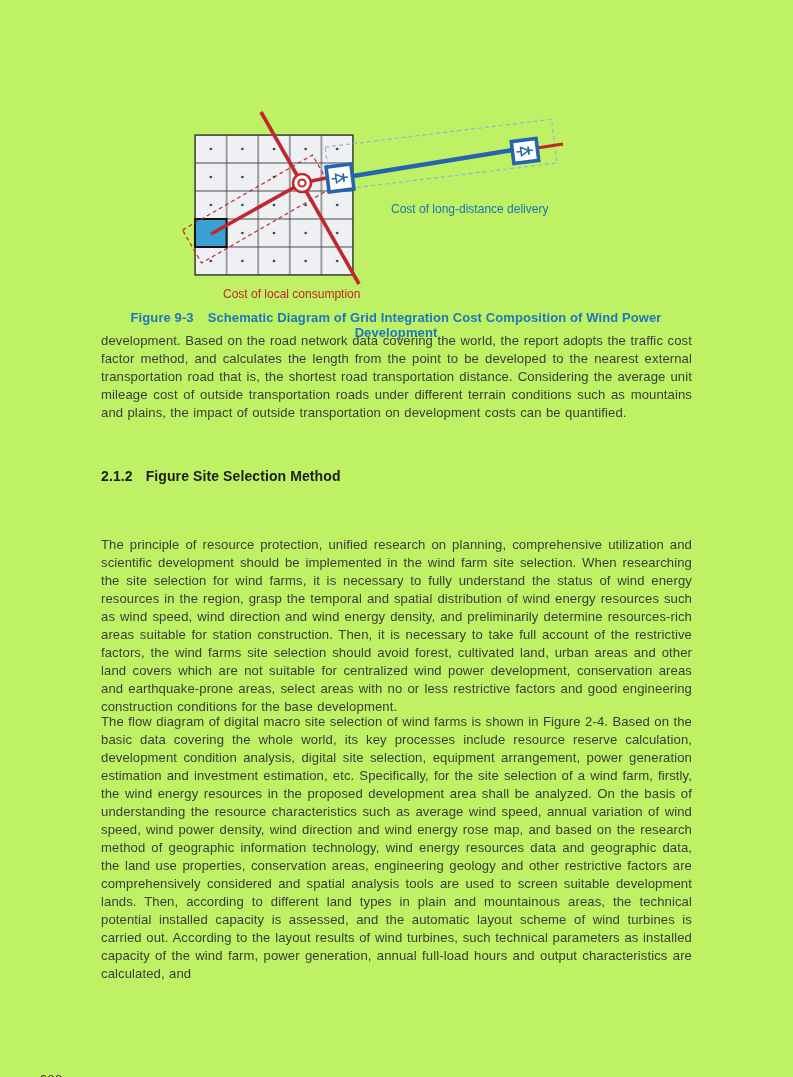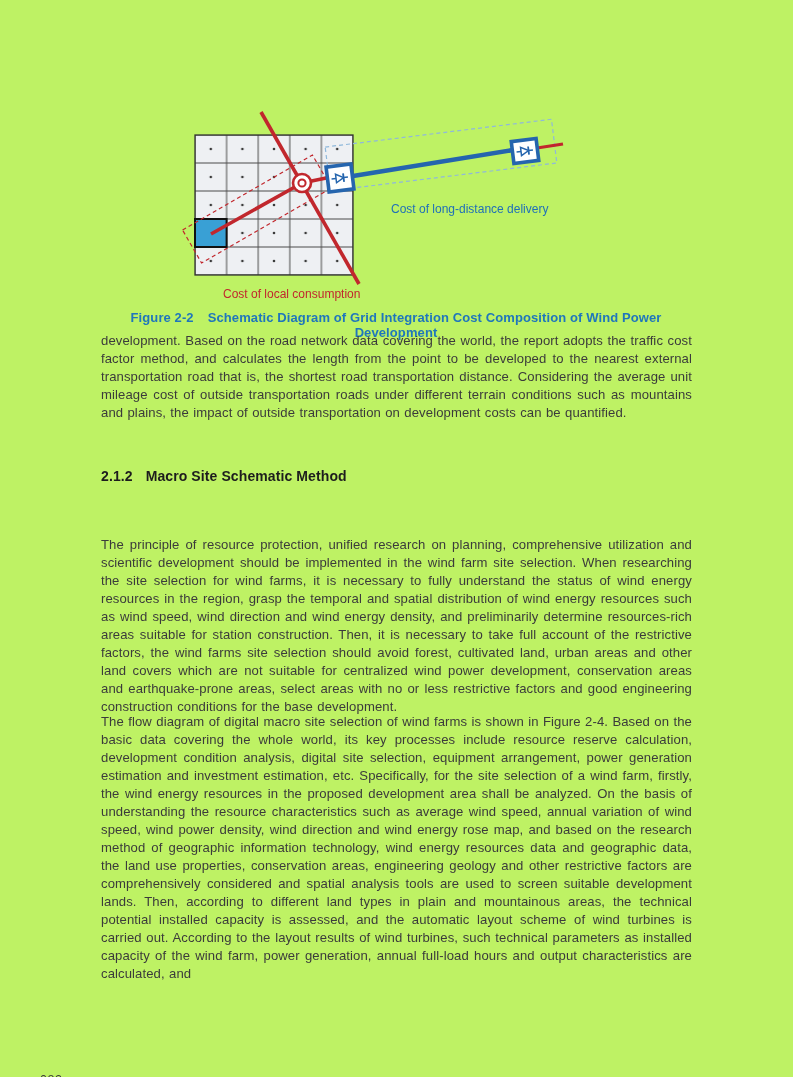--- a/index.html
+++ b/index.html
@@ -112,27 +112,27 @@
       <polygon points="426,46.9 426,55.1 433.6,51" fill="none" stroke="#2565ae" stroke-width="1.5"></polygon>
       <line x1="433.6" y1="46.9" x2="433.6" y2="55.1" stroke="#2565ae" stroke-width="1.8"></line>
       <line x1="433.6" y1="51" x2="438" y2="51" stroke="#2565ae" stroke-width="1.5"></line>
     </g>
 
     <text x="296" y="113" font-size="12" fill="#2070b8">Cost of long-distance delivery</text>
     <text x="128" y="198" font-size="12" fill="#c1272d">Cost of local consumption</text>
   </svg>
 
   <div class="fig-caption">
-    <span class="cap-label">Figure 2-2</span><span>Schematic Diagram of Grid Integration Cost Composition of Wind Power Development</span>
+    <span class="cap-label">Figure 9-3</span><span>Schematic Diagram of Grid Integration Cost Composition of Wind Power Development</span>
   </div>
 
   <div class="body-par par-1">development. Based on the road network data covering the world, the report adopts the traffic cost factor method, and calculates the length from the point to be developed to the nearest external transportation road that is, the shortest road transportation distance. Considering the average unit mileage cost of outside transportation roads under different terrain conditions such as mountains and plains, the impact of outside transportation on development costs can be quantified.</div>
 
   <div class="section-heading">
-    <span class="sec-num">2.1.2</span><span>Macro Site Schematic Method</span>
+    <span class="sec-num">2.1.2</span><span>Figure Site Selection Method</span>
   </div>
 
   <div class="body-par par-2">The principle of resource protection, unified research on planning, comprehensive utilization and scientific development should be implemented in the wind farm site selection. When researching the site selection for wind farms, it is necessary to fully understand the status of wind energy resources in the region, grasp the temporal and spatial distribution of wind energy resources such as wind speed, wind direction and wind energy density, and preliminarily determine resources-rich areas suitable for station construction. Then, it is necessary to take full account of the restrictive factors, the wind farms site selection should avoid forest, cultivated land, urban areas and other land covers which are not suitable for centralized wind power development, conservation areas and earthquake-prone areas, select areas with no or less restrictive factors and good engineering construction conditions for the base development.</div>
 
   <div class="body-par par-3">The flow diagram of digital macro site selection of wind farms is shown in Figure 2-4. Based on the basic data covering the whole world, its key processes include resource reserve calculation, development condition analysis, digital site selection, equipment arrangement, power generation estimation and investment estimation, etc. Specifically, for the site selection of a wind farm, firstly, the wind energy resources in the proposed development area shall be analyzed. On the basis of understanding the resource characteristics such as average wind speed, annual variation of wind speed, wind power density, wind direction and wind energy rose map, and based on the research method of geographic information technology, wind energy resources data and geographic data, the land use properties, conservation areas, engineering geology and other restrictive factors are comprehensively considered and spatial analysis tools are used to screen suitable development lands. Then, according to different land types in plain and mountainous areas, the technical potential installed capacity is assessed, and the automatic layout scheme of wind turbines is carried out. According to the layout results of wind turbines, such technical parameters as installed capacity of the wind farm, power generation, annual full-load hours and output characteristics are calculated, and</div>
 
   <div class="page-number">082</div>
 
 </div>
 

